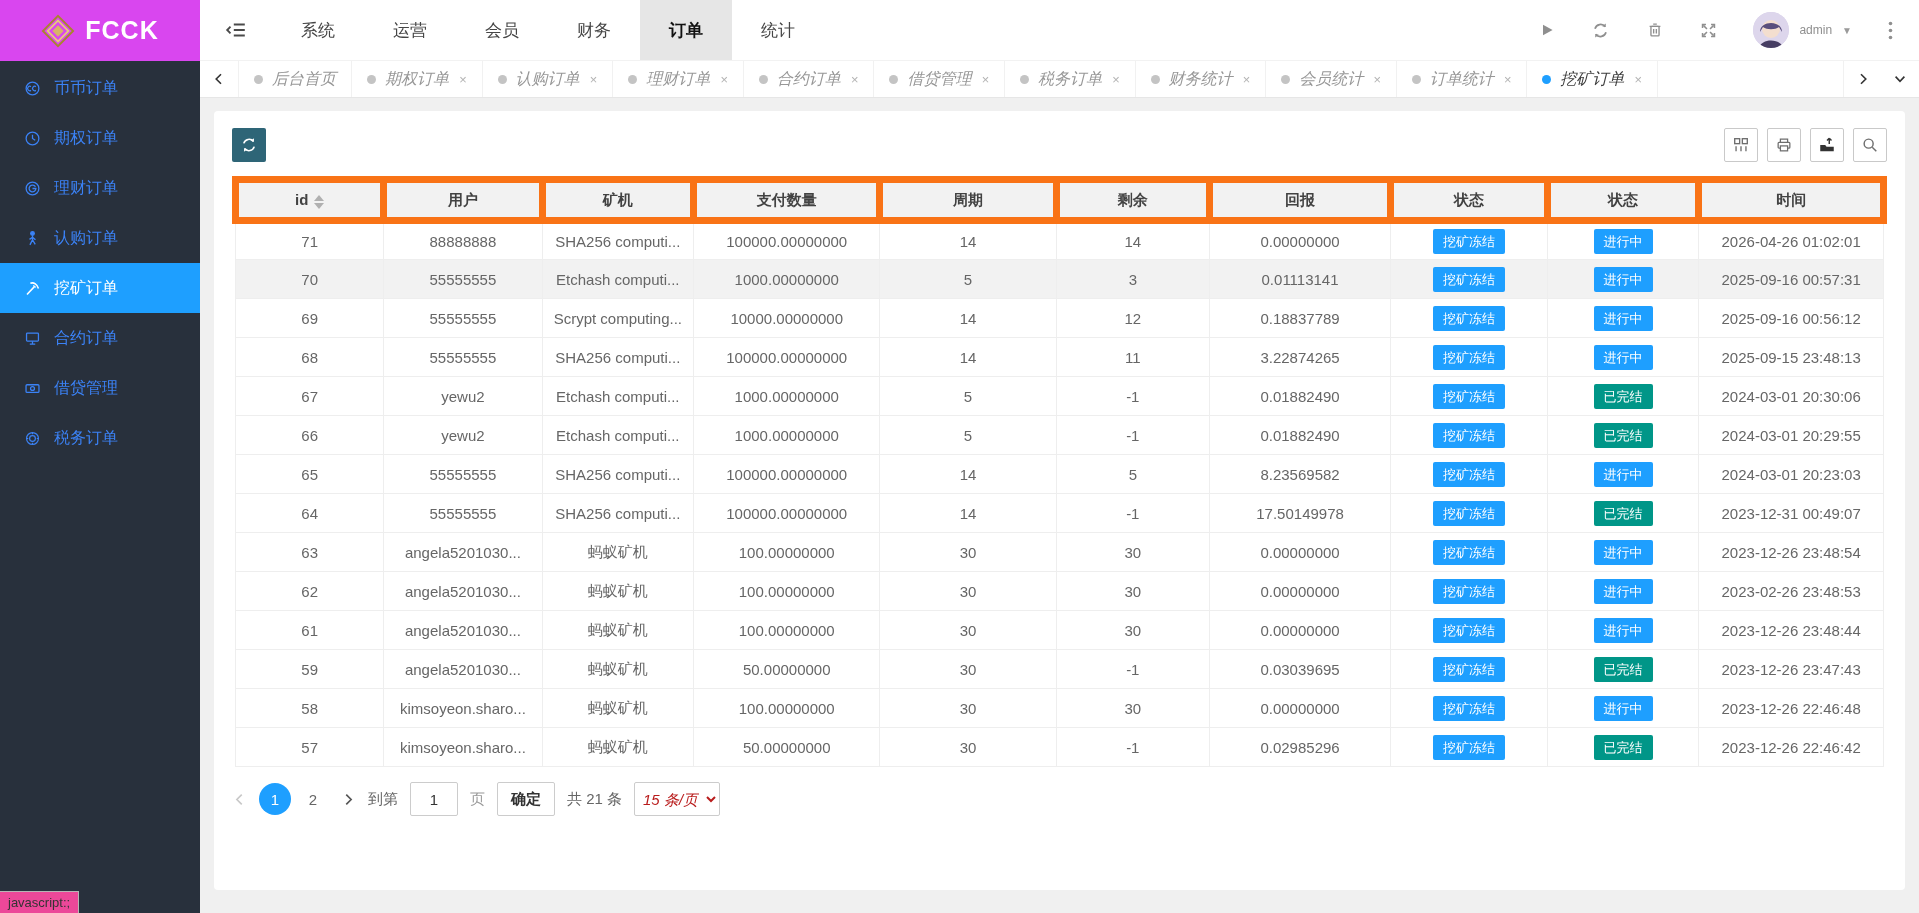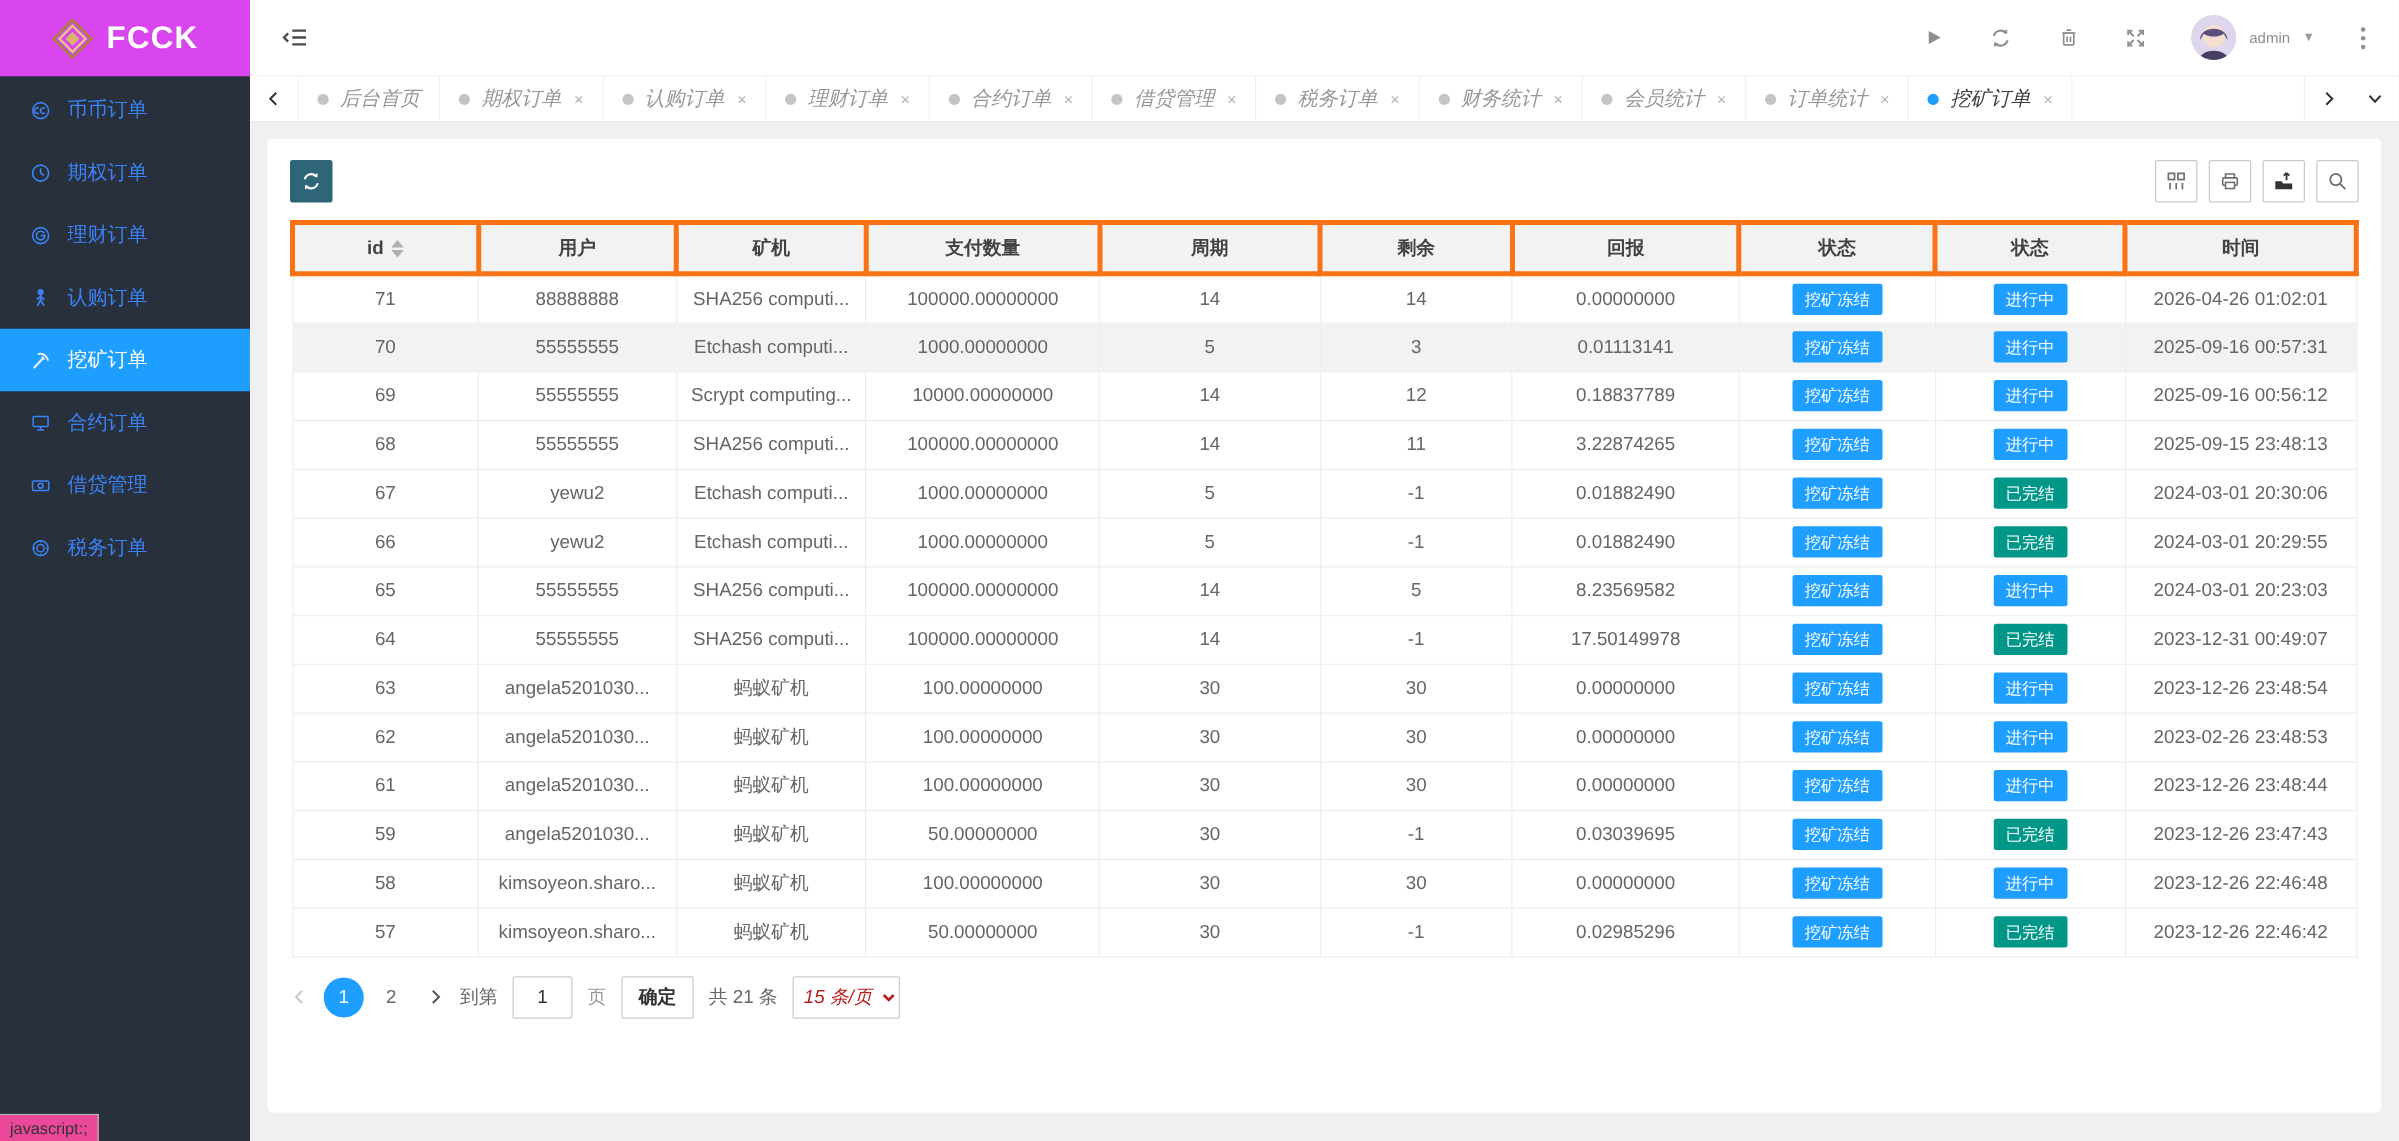--- a/index.html
+++ b/index.html
@@ -42,21 +42,21 @@
   
   .content { flex:1; padding:13px 14px; background:#f0f0f0; overflow:hidden; }
   .card { background:#fff; border-radius:4px; padding:17px 18px 14px; height:779px; }
   .card-toolbar { display:flex; justify-content:space-between; align-items:center; margin-bottom:14px; }
   .btn-refresh { width:34px; height:34px; background:#2e6577; border:none; border-radius:2px; display:flex; align-items:center; justify-content:center; color:#fff; cursor:pointer; }
   .tool-group { display:flex; gap:9px; }
   .tool-btn { width:34px; height:34px; background:#fff; border:1px solid #c9c9c9; border-radius:2px; display:flex; align-items:center; justify-content:center; color:#6e6e6e; cursor:pointer; }
   .tool-btn.dark { color:#333; }
 
   table { width:100%; border-collapse:collapse; table-layout:fixed; }
-  th { background:#f2f2f2; border:4px solid #f97316; height:41px; font-size:15px; color:#424242; font-weight:bold; text-align:center; }
+  th { background:#f2f2f2; border:7px solid #f97316; height:41px; font-size:15px; color:#424242; font-weight:bold; text-align:center; }
   td { border:1px solid #eee; height:39px; font-size:15px; color:#666; text-align:center; white-space:nowrap; overflow:hidden; }
   tr.hl td { background:#f2f2f2; }
   .sort { display:inline-flex; flex-direction:column; margin-left:6px; vertical-align:middle; }
   .caret-up { width:0; height:0; border-left:5px solid transparent; border-right:5px solid transparent; border-bottom:6px solid #b0b0b0; margin-bottom:2px; }
   .caret-down { width:0; height:0; border-left:5px solid transparent; border-right:5px solid transparent; border-top:6px solid #b0b0b0; }
   .badge { display:inline-block; padding:6px 10px; border-radius:2px; color:#fff; font-size:13px; line-height:1; cursor:pointer; }
   .badge.blue { background:#1E9FFF; }
   .badge.green { background:#009688; }
 
   .pagination { margin-top:15px; display:flex; align-items:center; gap:12px; font-size:15px; color:#666; }
@@ -165,20 +165,28 @@
 
 <div class="main">
 
   <div class="navbar">
     <div class="nav-toggle">
       <svg width="22" height="22" viewBox="0 0 20 20" fill="none" stroke="currentColor" stroke-width="1.7">
         <path d="M8 5 H18 M8 10 H18 M8 15 H18"></path>
           <path d="M5 7 L2 10 L5 13" fill="none"></path>
       </svg>
     </div>
+    <div id="nav-items" style="display:flex; align-items:stretch;">
+        <div class="nav-item">系统</div>
+        <div class="nav-item">运营</div>
+        <div class="nav-item">会员</div>
+        <div class="nav-item">财务</div>
+        <div class="nav-item active">订单</div>
+        <div class="nav-item">统计</div>
+      </div>
     <div class="nav-right">
       <span class="icn">
         <svg width="16" height="16" viewBox="0 0 20 20">
             <path d="M5 3.5 L17 10 L5 16.5 Z" fill="#8f8f8f"></path>
           </svg>
       </span>
       <span class="icn">
         <svg width="19" height="19" viewBox="0 0 20 20" fill="none" stroke="#8f8f8f" stroke-width="1.8">
           <path d="M4.2 8.2 A6.2 6.2 0 0 1 15 6"></path>
             <path d="M15.8 11.8 A6.2 6.2 0 0 1 5 14"></path>

